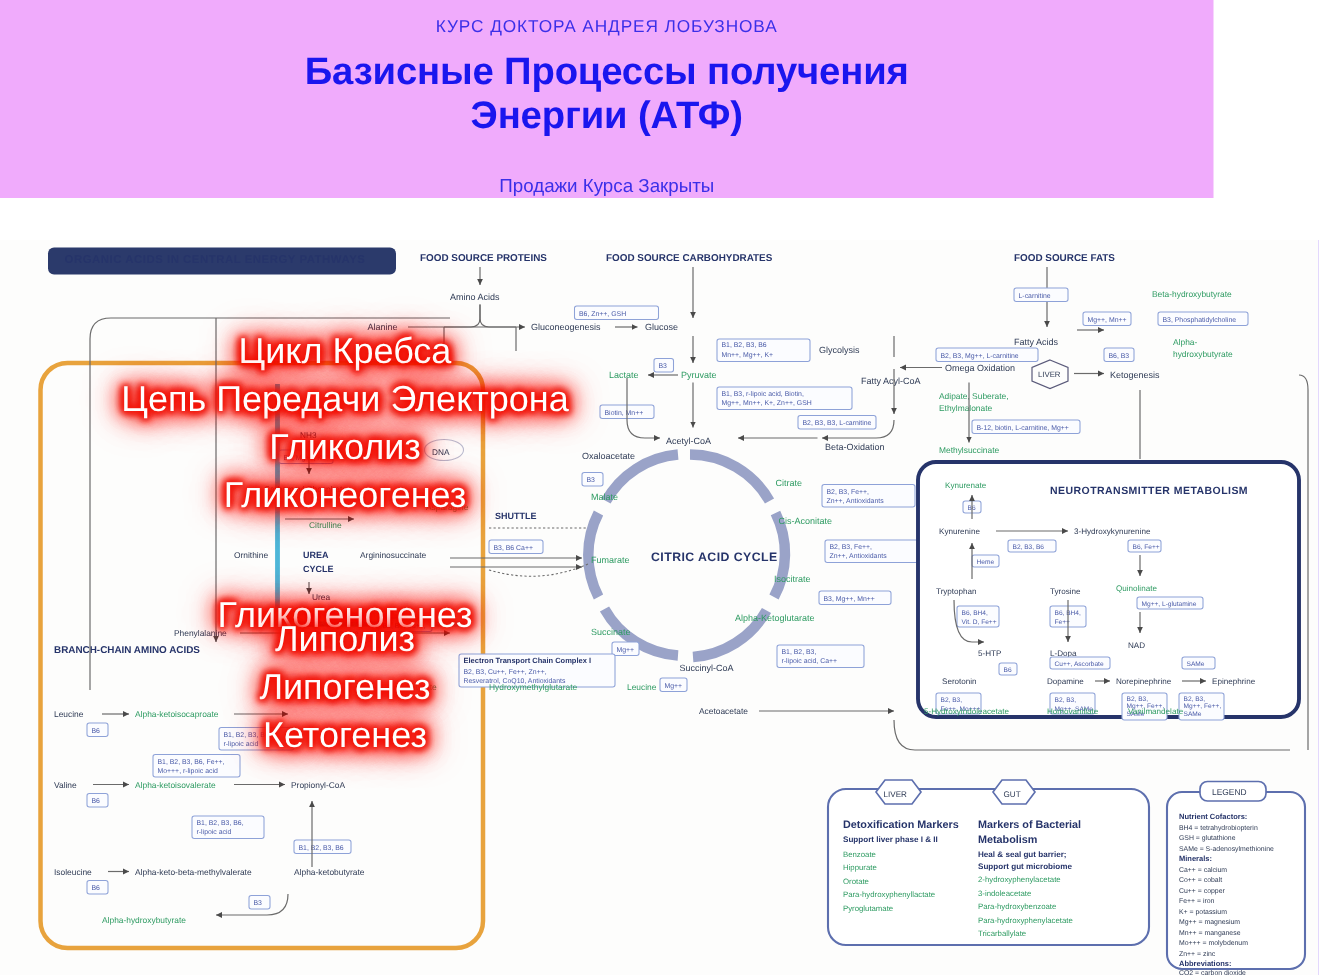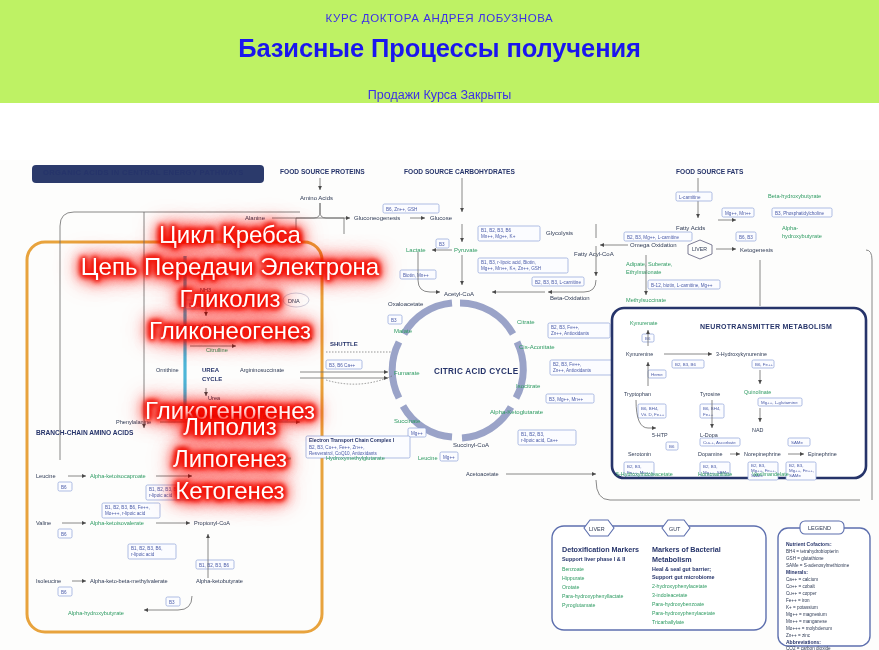--- a/index.html
+++ b/index.html
@@ -9,24 +9,24 @@
   body {
     width: 879px; height: 650px;
     position: relative;
     overflow: hidden;
     font-family: "Liberation Sans", sans-serif;
     -webkit-font-smoothing: antialiased;
   }
 
   
   #header {
-    width: 879px;
+    width: 809px;
     padding-top: 11px;
     text-align: center;
-    background: #bef264;
+    background: #f0abfc;
   }
   #eyebrow {
     font-size: 11.5px;
     letter-spacing: 0.6px;
     color: #3b2fe8;
     font-weight: 400;
     line-height: 15px;
   }
   #main-title {
     margin-top: 8px;
@@ -82,20 +82,21 @@
       0 1px 5px #f2170c, 0 -1px 5px #f2170c;
   }
 </style>
 </head>
 <body>
 
 <div id="header">
   <div id="eyebrow">КУРС ДОКТОРА АНДРЕЯ ЛОБУЗНОВА</div>
   <div id="main-title">
     <span class="ln">Базисные Процессы получения</span>
+    <span class="ln">Энергии (АТФ)</span>
   </div>
   <div id="subtitle">Продажи Курса Закрыты</div>
 </div>
 
 <div id="diagram">
   <svg id="diagram-bg" viewBox="0 0 879 490" xmlns="http://www.w3.org/2000/svg">
     <defs>
       <style>
         .dk   { fill:#2f3b55; font-family:"Liberation Sans",sans-serif; }
         .gr   { fill:#2e9b62; font-family:"Liberation Sans",sans-serif; }

